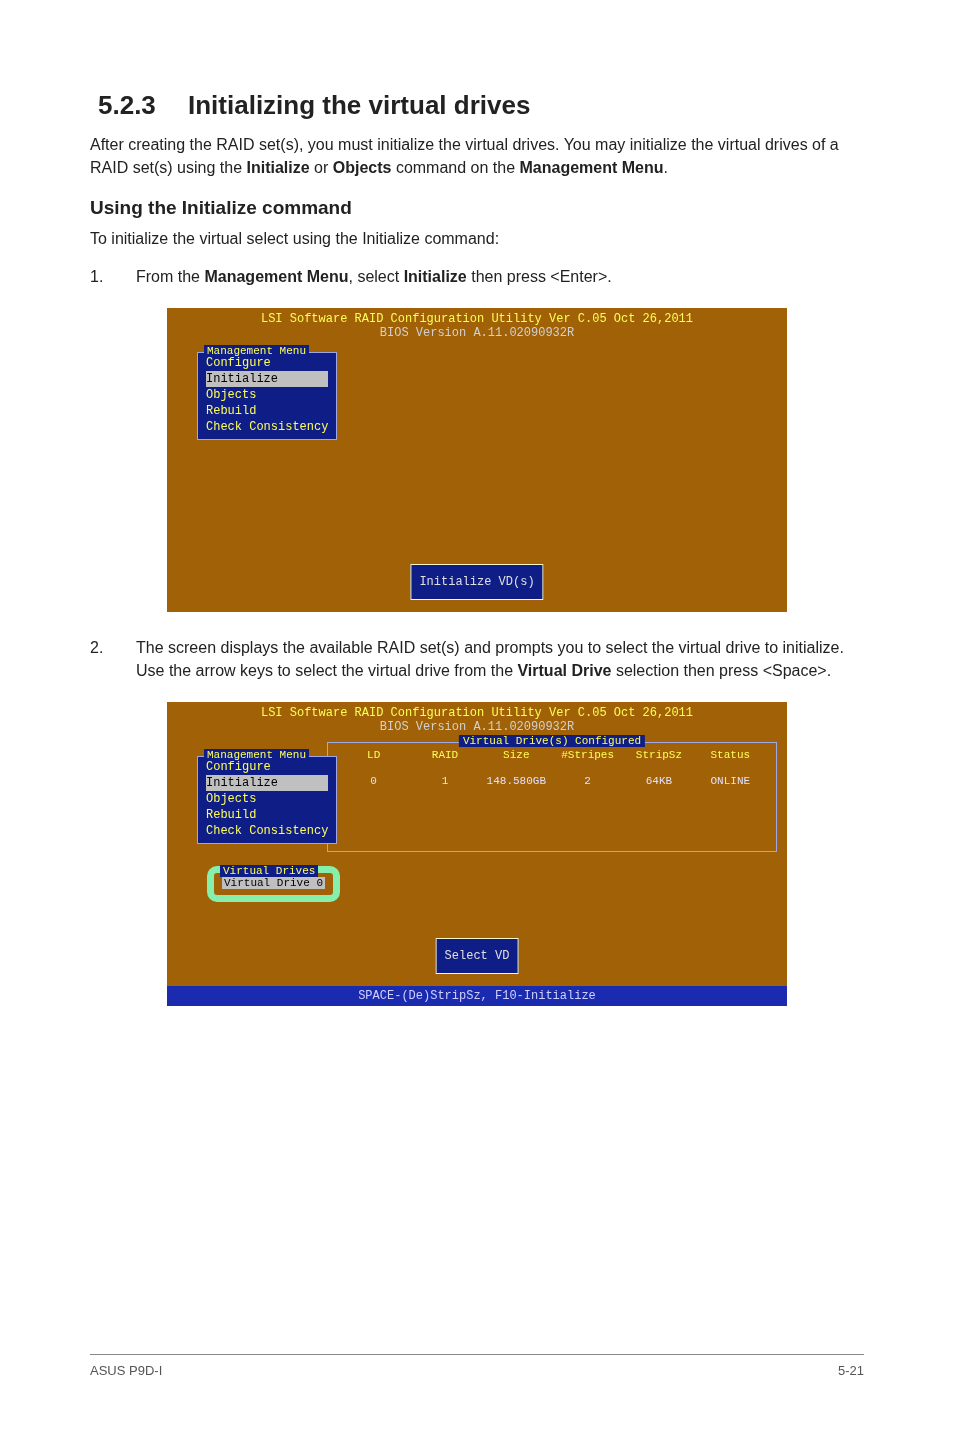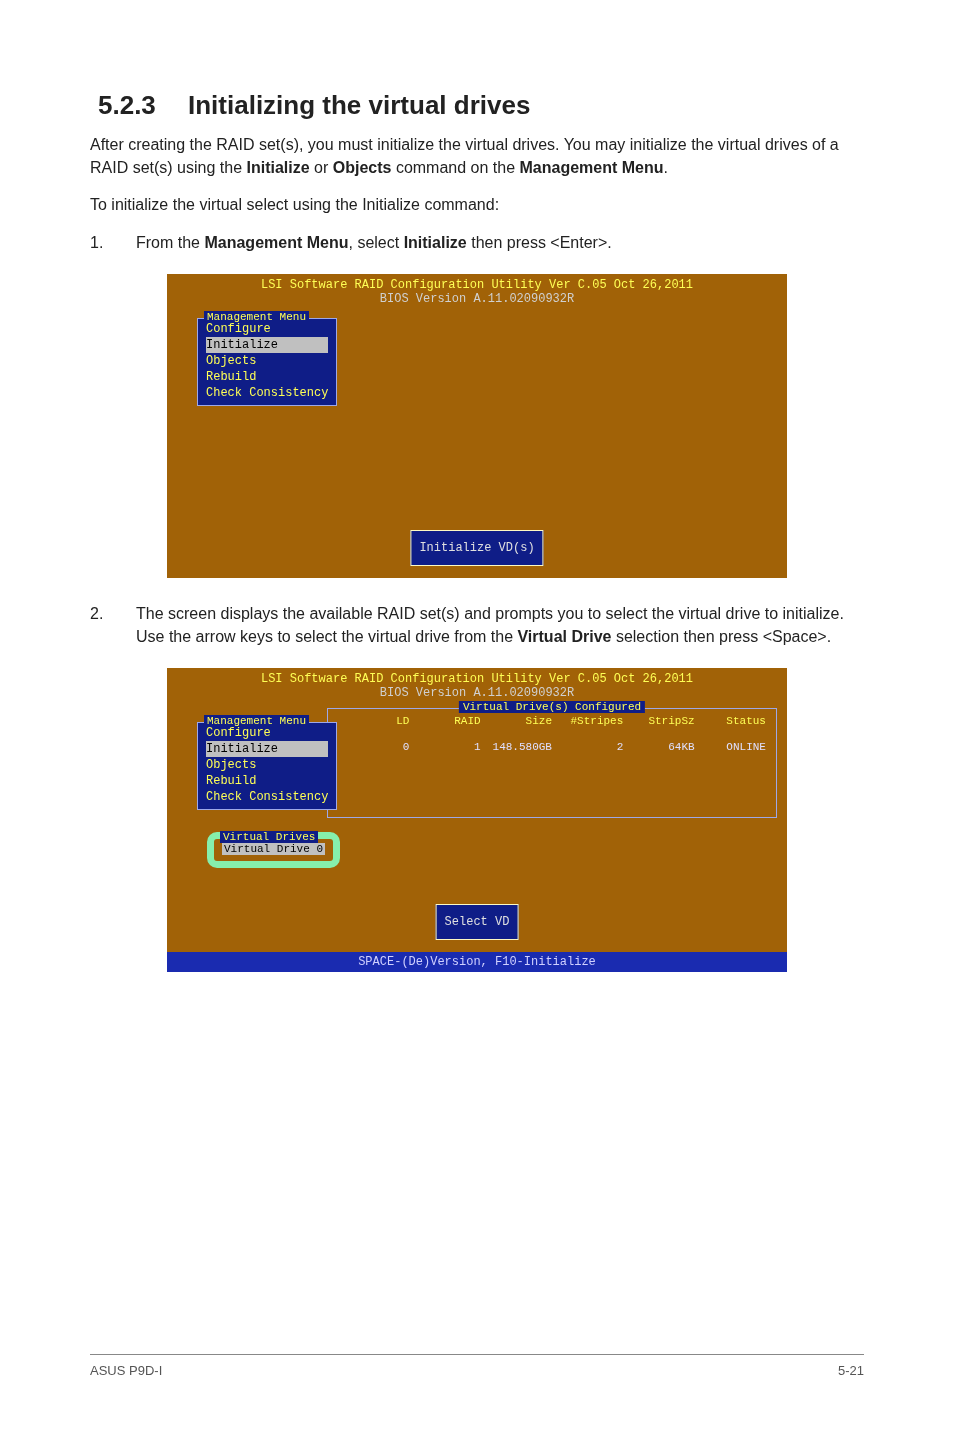--- a/index.html
+++ b/index.html
@@ -23,21 +23,21 @@
   .mm-box { position: absolute; left: 30px; top: 10px; border: 1px solid #9ea8e8; padding: 2px 8px 4px 8px; background: #0f1d87; }
   .mm-box .title { position: absolute; top: -8px; left: 6px; background: #0f1d87; padding: 0 3px; color: #ffff55; font-size: 11px; }
   .mm-item { color: #ffff55; font-size: 12px; line-height: 16px; white-space: pre; }
   .mm-item.sel { background: #c0c0c0; color: #000; }
   .center-btn { position: absolute; left: 50%; transform: translateX(-50%); bottom: 12px; border: 1px solid #fef9c3; padding: 10px 8px; color: #e0e0e0; background: #0f1d87; font-size: 12px; }
   .bios .footer { background: #1a2bb0; color: #d0d0ff; text-align: center; font-size: 12px; padding: 3px 0; }
   .bios2 .area { height: 250px; }
   .vd-panel { position: absolute; left: 160px; right: 10px; top: 6px; border: 1px solid #9ea8e8; padding: 6px 10px 44px 10px; height: 110px; }
   .vd-panel .title2 { position: absolute; top: -8px; left: 50%; transform: translateX(-50%); background: #0f1d87; padding: 0 4px; color: #ffff55; font-size: 11px; white-space: nowrap; }
   .vd-head, .vd-row { display: flex; font-size: 11px; }
-  .vd-head span, .vd-row span { flex: 1; text-align: right; }
+  .vd-head span, .vd-row span { flex: 1; text-align: center; }
   .vd-head span { color: #ffff55; }
   .vd-row span { color: #e0e0ff; }
   .vd-row { margin-top: 14px; }
   .mm-box2 { position: absolute; left: 30px; top: 20px; border: 1px solid #9ea8e8; padding: 2px 8px 4px 8px; background: #0f1d87; }
   .mm-box2 .title { position: absolute; top: -8px; left: 6px; background: #0f1d87; padding: 0 3px; color: #ffff55; font-size: 11px; white-space: nowrap; }
   .vd-sel { position: absolute; left: 40px; top: 130px; border: 7px solid #86efac; border-radius: 10px; padding: 4px 8px 6px 8px; }
   .vd-sel .title3 { color: #ffff55; font-size: 11px; position: absolute; top: -8px; left: 6px; background: #0f1d87; padding: 0 3px; }
   .vd-sel .opt { background: #c0c0c0; color: #000; font-size: 11px; padding: 0 2px; }
   .page-footer { position: absolute; left: 90px; right: 90px; bottom: 60px; display: flex; justify-content: space-between; border-top: 1px solid #888; padding-top: 8px; font-size: 13px; color: #555; }
 </style>
@@ -47,20 +47,21 @@
 <div class="page">
 
   <h2 class="section">
     <span class="num">5.2.3</span><span>Initializing the virtual drives</span>
   </h2>
 
   <p class="body">
     <span>After creating the RAID set(s), you must initialize the virtual drives. You may initialize the virtual drives of a RAID set(s) using the </span><b>Initialize</b><span> or </span><b>Objects</b><span> command on the </span><b>Management Menu</b><span>.</span>
   </p>
 
+  <h3 class="sub">Using the Initialize command</h3>
   <p class="body">To initialize the virtual select using the Initialize command:</p>
 
   <ol class="steps">
     <li>
       <span class="n">1.</span>
       <span class="t">
         <span>From the </span><b>Management Menu</b><span>, select </span><b>Initialize</b><span> then press &lt;Enter&gt;.</span>
       </span>
     </li>
   </ol>
@@ -127,21 +128,21 @@
           <div class="mm-item">Objects</div>
           <div class="mm-item">Rebuild</div>
           <div class="mm-item">Check Consistency</div>
         </div>
         <div class="vd-sel">
           <div class="title3">Virtual Drives</div>
           <div class="opt">Virtual Drive 0</div>
         </div>
         <div class="center-btn">Select VD</div>
       </div>
-      <div class="footer">SPACE-(De)Version, F10-Initialize</div>
+      <div class="footer">SPACE-(De)StripSz, F10-Initialize</div>
     </div>
   </div>
 
   <div class="page-footer">
     <span>ASUS P9D-I</span>
     <span>5-21</span>
   </div>
 
 </div>
 

